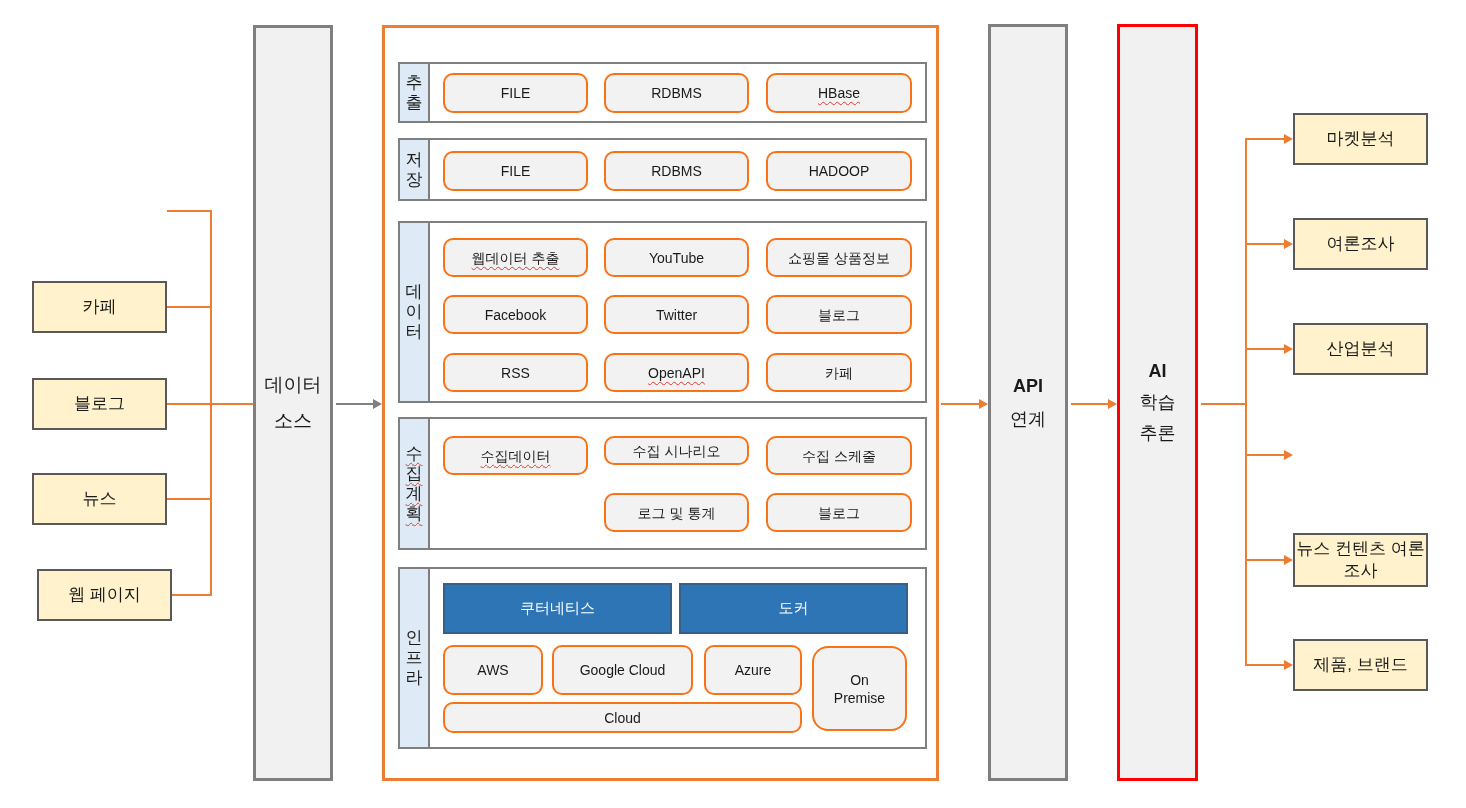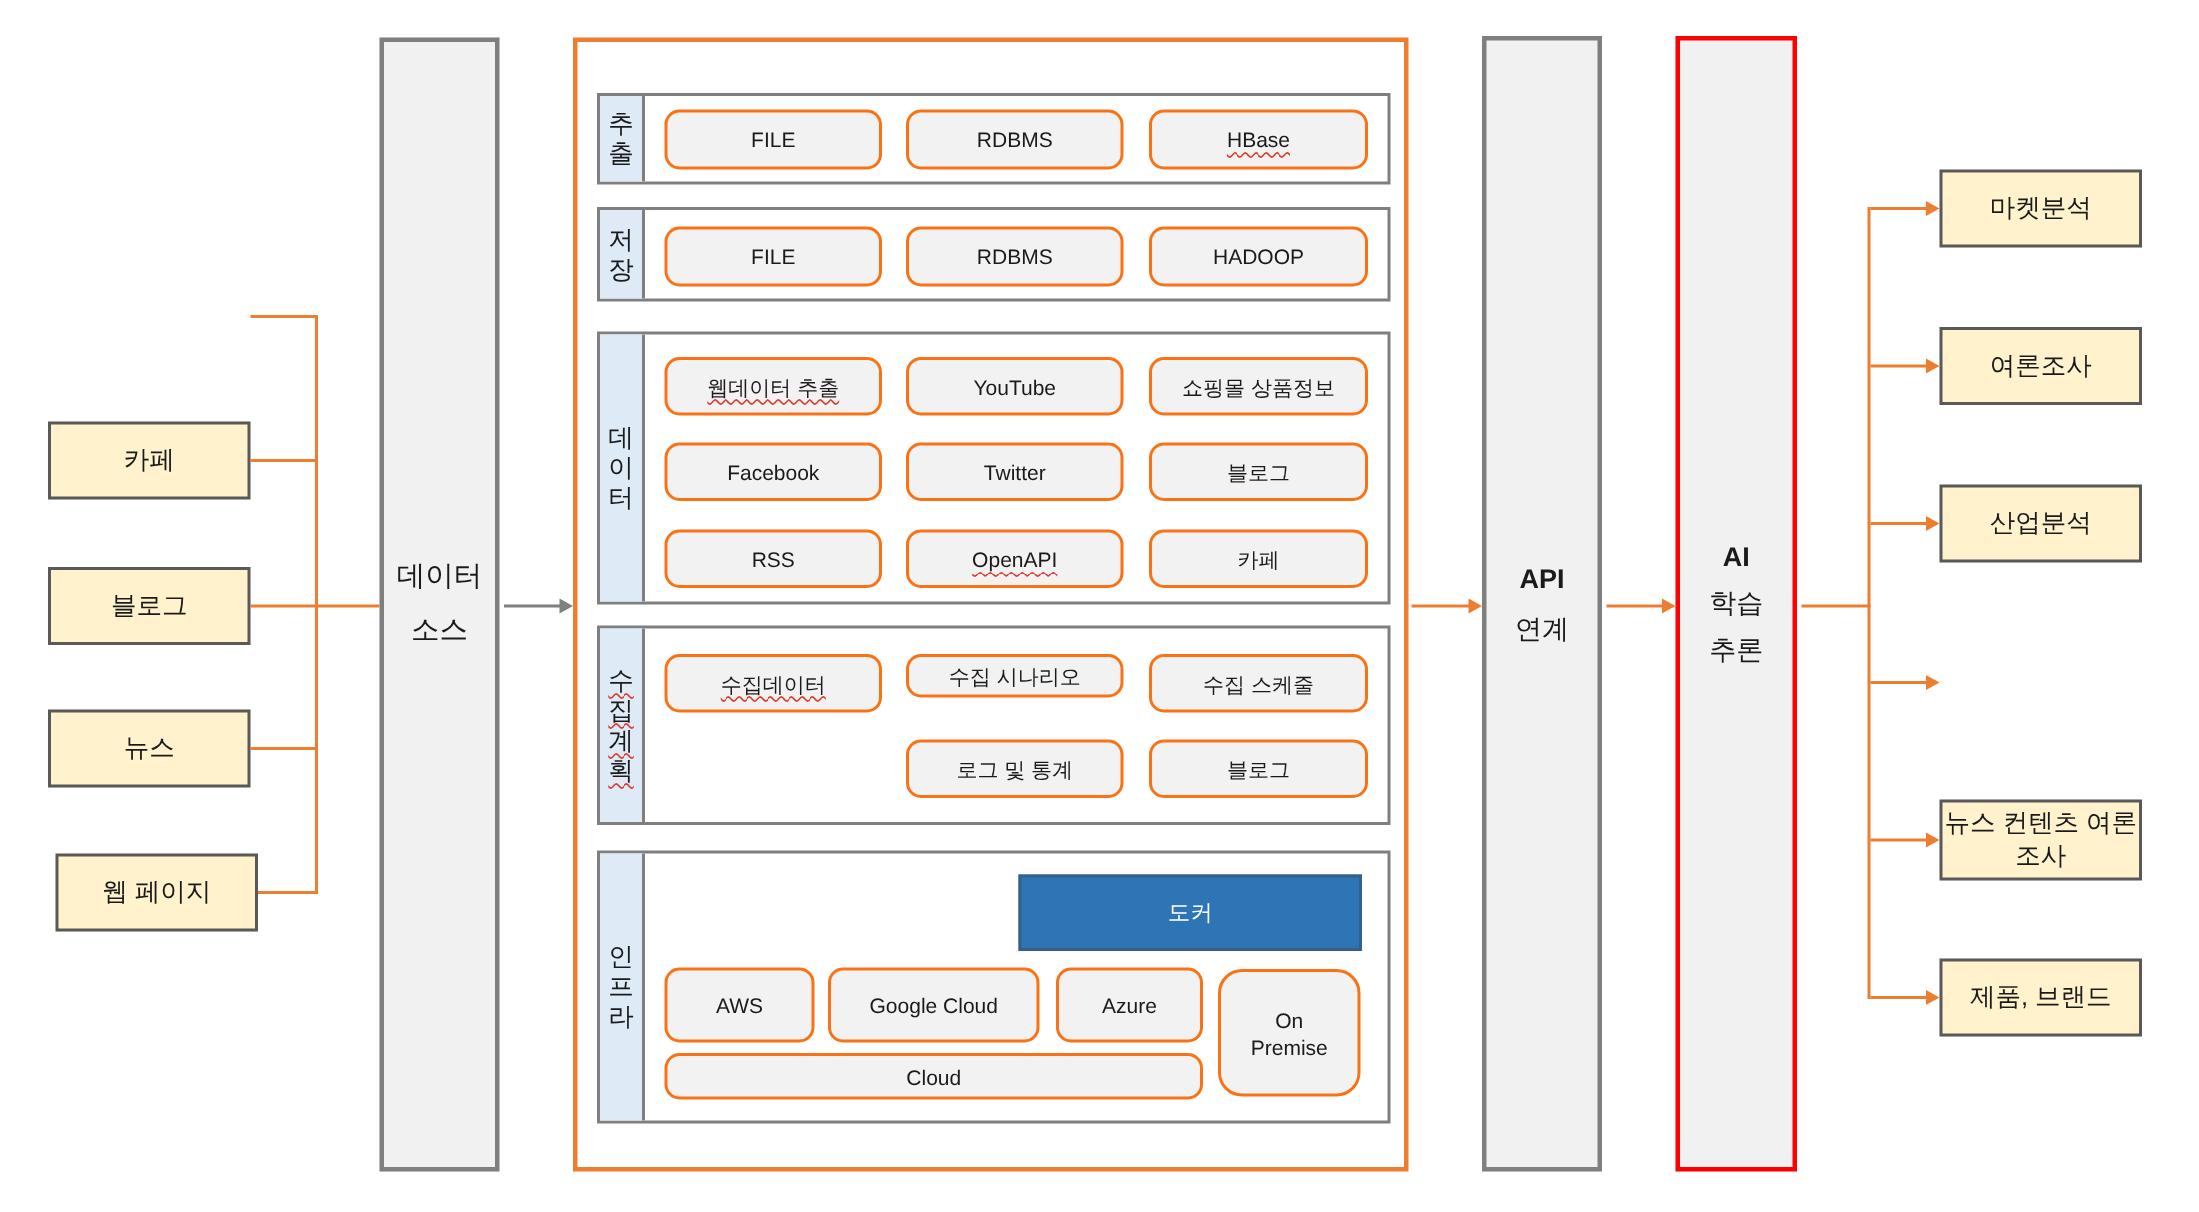--- a/index.html
+++ b/index.html
@@ -167,20 +167,23 @@
         <span>로그 및 통계</span>
       </div>
     <div class="abs item" style="left:366px;top:74px;width:146px;height:39px">
         <span>블로그</span>
       </div>
   </div>
 
   <div class="abs sec" style="left:398px;top:567px;width:529px;height:182px">
     <div class="seclabel">
         <span>인프라</span>
+      </div>
+    <div class="abs blue" style="left:43px;top:14px;width:229px;height:51px">
+        <span>쿠터네티스</span>
       </div>
     <div class="abs blue" style="left:279px;top:14px;width:229px;height:51px">
         <span>도커</span>
       </div>
     <div class="abs item" style="left:43px;top:76px;width:100px;height:50px">
         <span>AWS</span>
       </div>
     <div class="abs item" style="left:152px;top:76px;width:141px;height:50px">
         <span>Google Cloud</span>
       </div>

